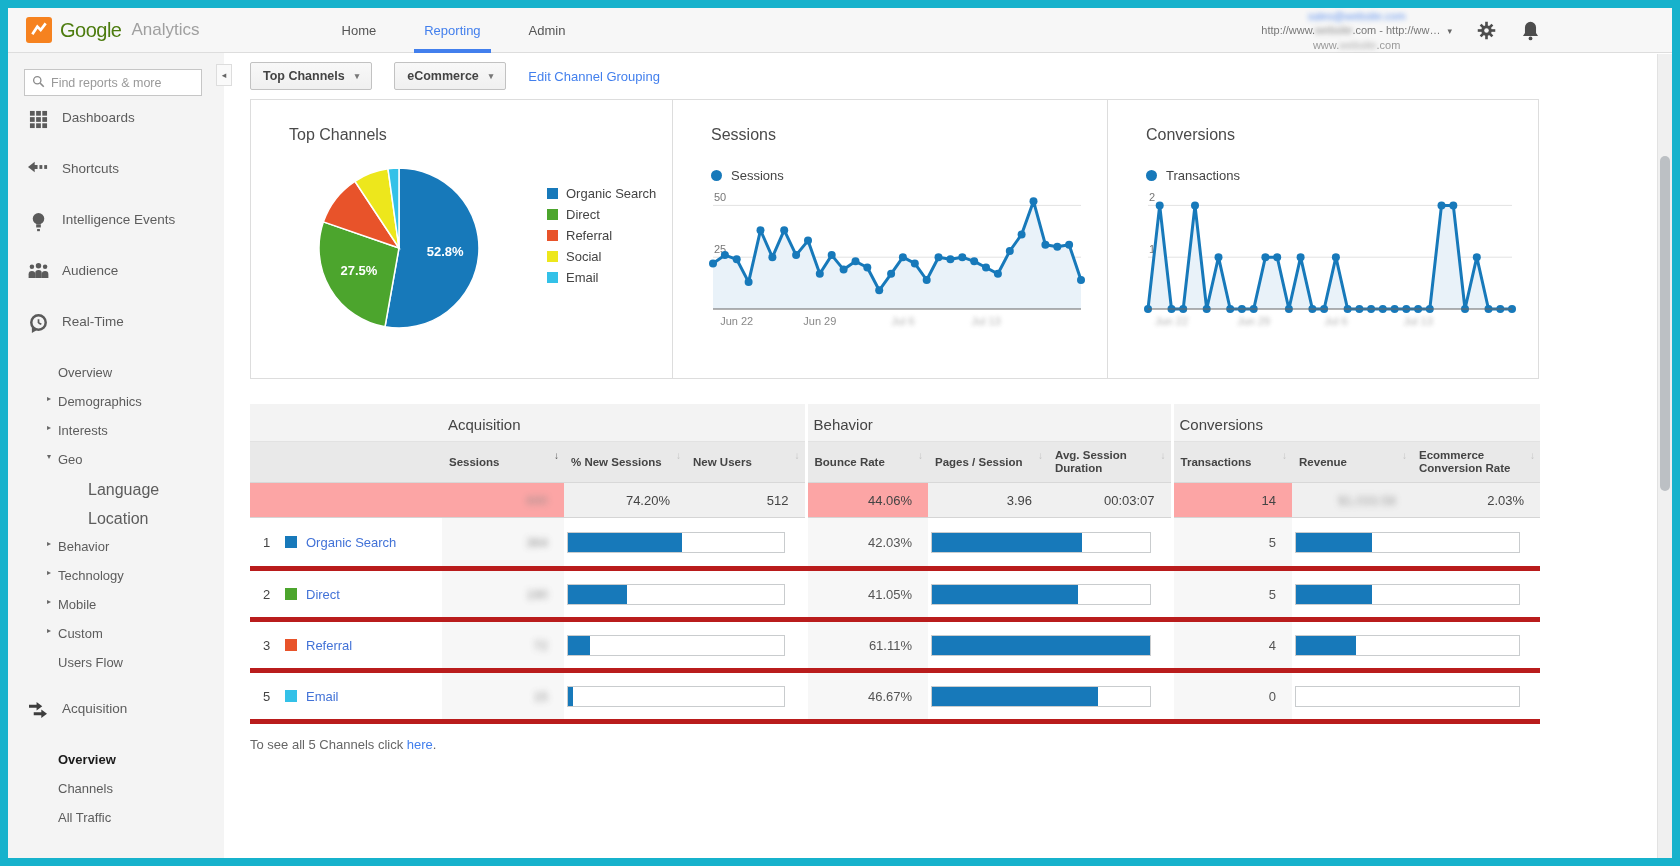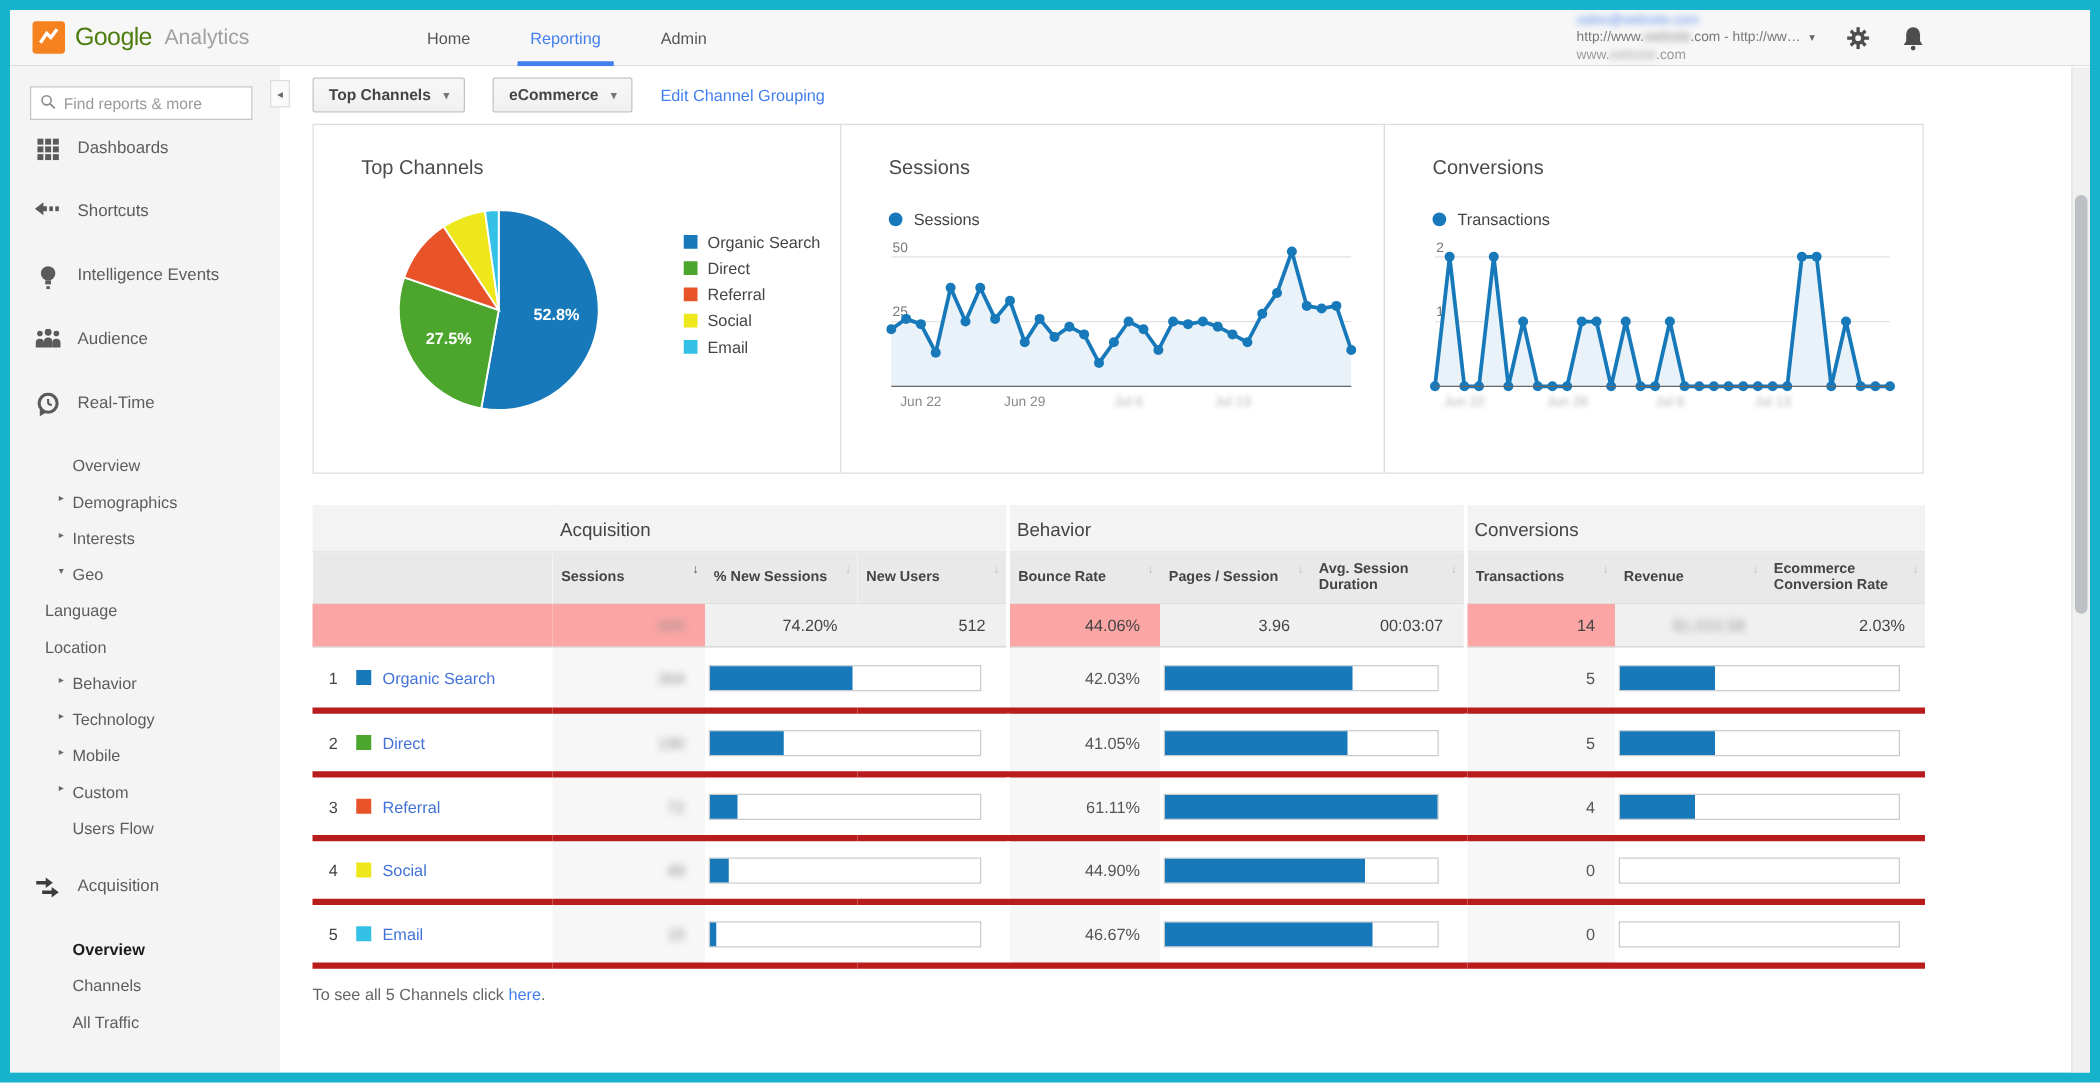--- a/index.html
+++ b/index.html
@@ -11,38 +11,38 @@
   .topnav{height:45px;background:#f7f7f7;border-bottom:1px solid #ddd;display:flex;align-items:center;padding-left:18px}
   .logo{display:flex;align-items:center;gap:8px}
   .logo-badge{width:26px;height:26px;background:#f6821f;border-radius:3px;display:flex;align-items:center;justify-content:center}
   .brand{font-size:20px;color:#4d7c0f;letter-spacing:-.5px}
   .product{font-size:17px;color:#a0a0a0;margin-left:2px}
   .nav-tabs{display:flex;margin-left:118px;height:45px}
   .tab{line-height:45px;padding:0 24px;color:#555;cursor:pointer;position:relative;font-size:13px}
   .tab.active{color:#427fed}
   .tab.active::after{content:"";position:absolute;left:14px;right:14px;bottom:0;height:4px;background:#427fed}
   .nav-right{margin-left:auto;display:flex;align-items:center;gap:24px;margin-right:132px}
-  .account{text-align:left;line-height:14px;font-size:11px;color:#777;cursor:pointer}
+  .account{text-align:center;line-height:14px;font-size:11px;color:#777;cursor:pointer}
   .account .email{color:#427fed}
   .account .caret{color:#666;font-size:9px;margin-left:4px}
   .blur2{filter:blur(2.5px);opacity:.85}
   .blur3{filter:blur(3px);opacity:.8}
   .iconbtn{cursor:pointer;display:flex;align-items:center}
 
   
   .layout{display:flex;height:805px}
   .sidebar{width:216px;background:#f4f4f4;flex:none;padding-top:14px;overflow:hidden}
   .searchbox{margin:2px 0 14px 16px;width:178px;height:27px;background:#fff;border:1px solid #c6c6c6;display:flex;align-items:center;padding:0 7px;gap:6px}
   .searchbox input{border:none;outline:none;flex:1;font-size:12.5px;color:#444;font-family:inherit;background:transparent}
   .searchbox input::placeholder{color:#999}
   .side-item{display:flex;align-items:flex-start;cursor:pointer;color:#5c5c5c}
   .side-item .sicon{width:22px;margin-left:19px;margin-right:13px;display:flex;justify-content:center}
   .side-item.l0{height:51px;font-size:13.5px}
   .side-item.l1{height:29px;padding-left:50px;font-size:13px}
-  .side-item.l2{height:29px;padding-left:28px;font-size:13px}
+  .side-item.l2{height:29px;padding-left:80px;font-size:16px}
   .side-item .exp{width:11px;margin-left:-11px;font-size:8px;color:#666}
   .side-item.active{color:#1a1a1a;font-weight:bold}
   .side-item.gap-top{margin-top:17px}
 
   
   .main{flex:1;position:relative;background:#fff}
   .collapse-btn{position:absolute;left:-8px;top:11px;width:16px;height:22px;background:#fafafa;border:1px solid #ddd;color:#666;font-size:9px;display:flex;align-items:center;justify-content:center;cursor:pointer;z-index:5}
   .subheader{display:flex;align-items:center;gap:22px;padding:9px 0 9px 26px;height:46px}
   .dropbtn{background:linear-gradient(#f8f8f8,#f0f0f0);border:1px solid #c2c2c2;border-radius:2px;padding:6px 12px;font-size:12.5px;font-weight:bold;color:#444;cursor:pointer;display:flex;align-items:center;gap:10px}
   .dropbtn .caret{font-size:9px;color:#777}
@@ -541,41 +541,20 @@
                 </div>
               </td>
               <td class="numcell gapL">4</td>
               <td class="barcell" colspan="2">
                 <div class="barbox">
                   <div class="barfill" style="width:27%"></div>
                 </div>
               </td>
             </tr>
             <tr class="data">
-              <td class="namecell"><span class="rank">4</span><span class="csq" style="background:#ede71c"></span><a>Social</a></td>
-              <td class="numcell"><span class="blur3" style="color:#777">49</span></td>
-              <td class="barcell" colspan="2">
-                <div class="barbox">
-                  <div class="barfill" style="width:7.1%"></div>
-                </div>
-              </td>
-              <td class="numcell gapL">44.90%</td>
-              <td class="barcell" colspan="2">
-                <div class="barbox">
-                  <div class="barfill" style="width:73.5%"></div>
-                </div>
-              </td>
-              <td class="numcell gapL">0</td>
-              <td class="barcell" colspan="2">
-                <div class="barbox">
-                  <div class="barfill" style="width:0%"></div>
-                </div>
-              </td>
-            </tr>
-            <tr class="data">
               <td class="namecell"><span class="rank">5</span><span class="csq" style="background:#33c1e8"></span><a>Email</a></td>
               <td class="numcell"><span class="blur3" style="color:#777">15</span></td>
               <td class="barcell" colspan="2">
                 <div class="barbox">
                   <div class="barfill" style="width:2.2%"></div>
                 </div>
               </td>
               <td class="numcell gapL">46.67%</td>
               <td class="barcell" colspan="2">
                 <div class="barbox">

